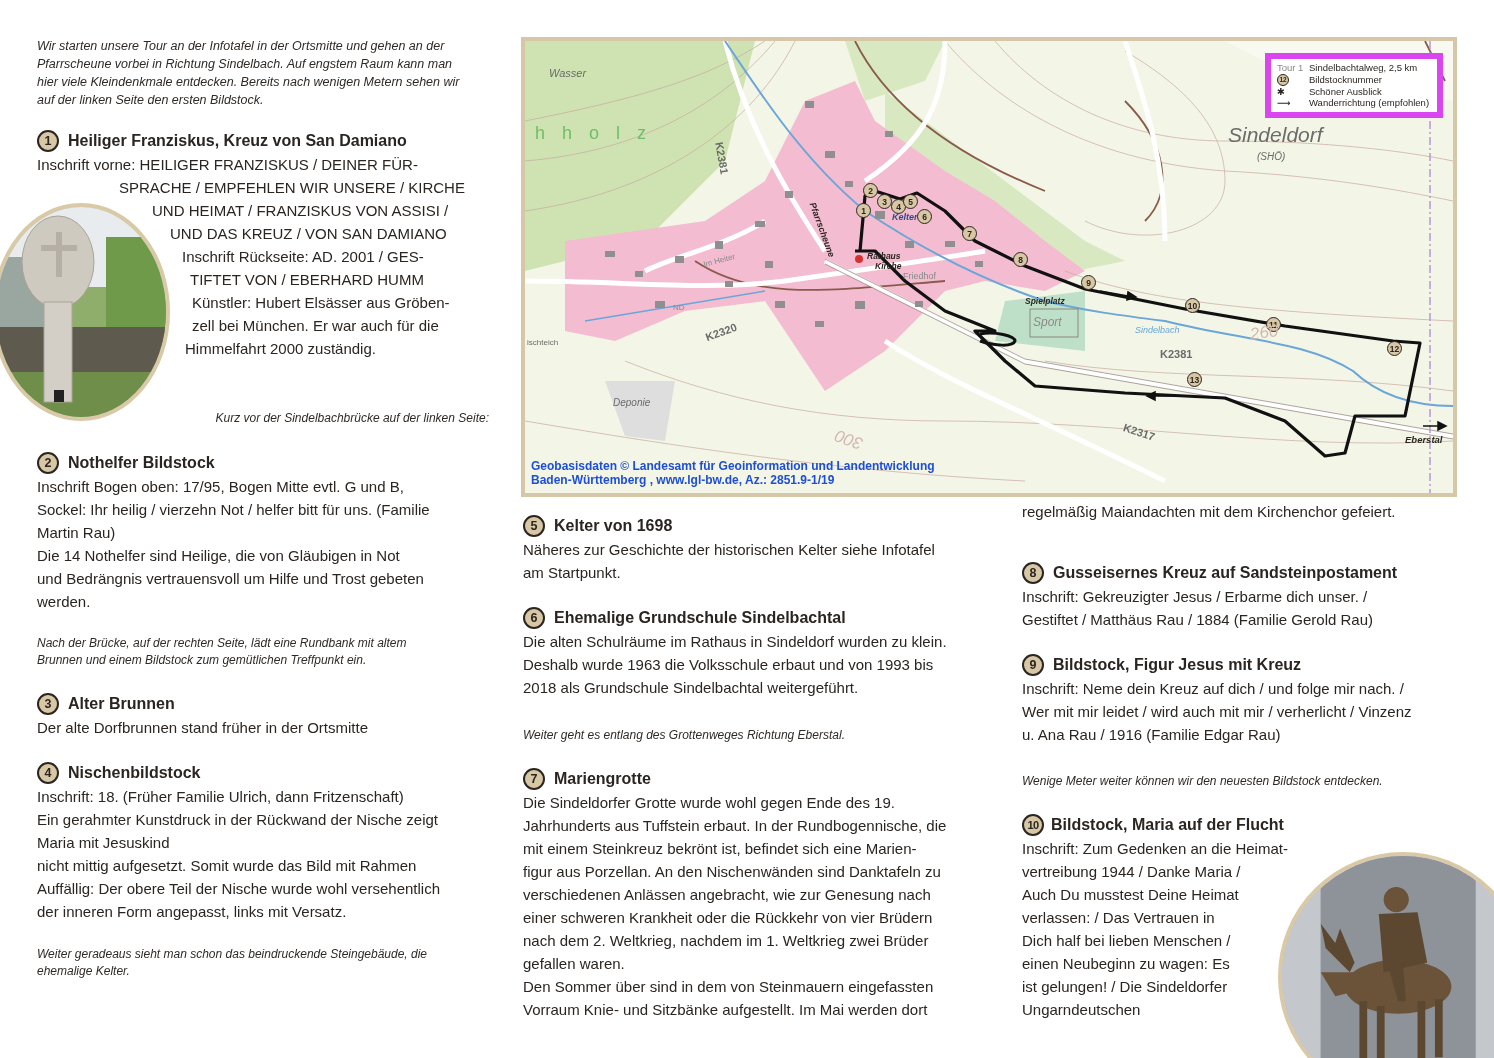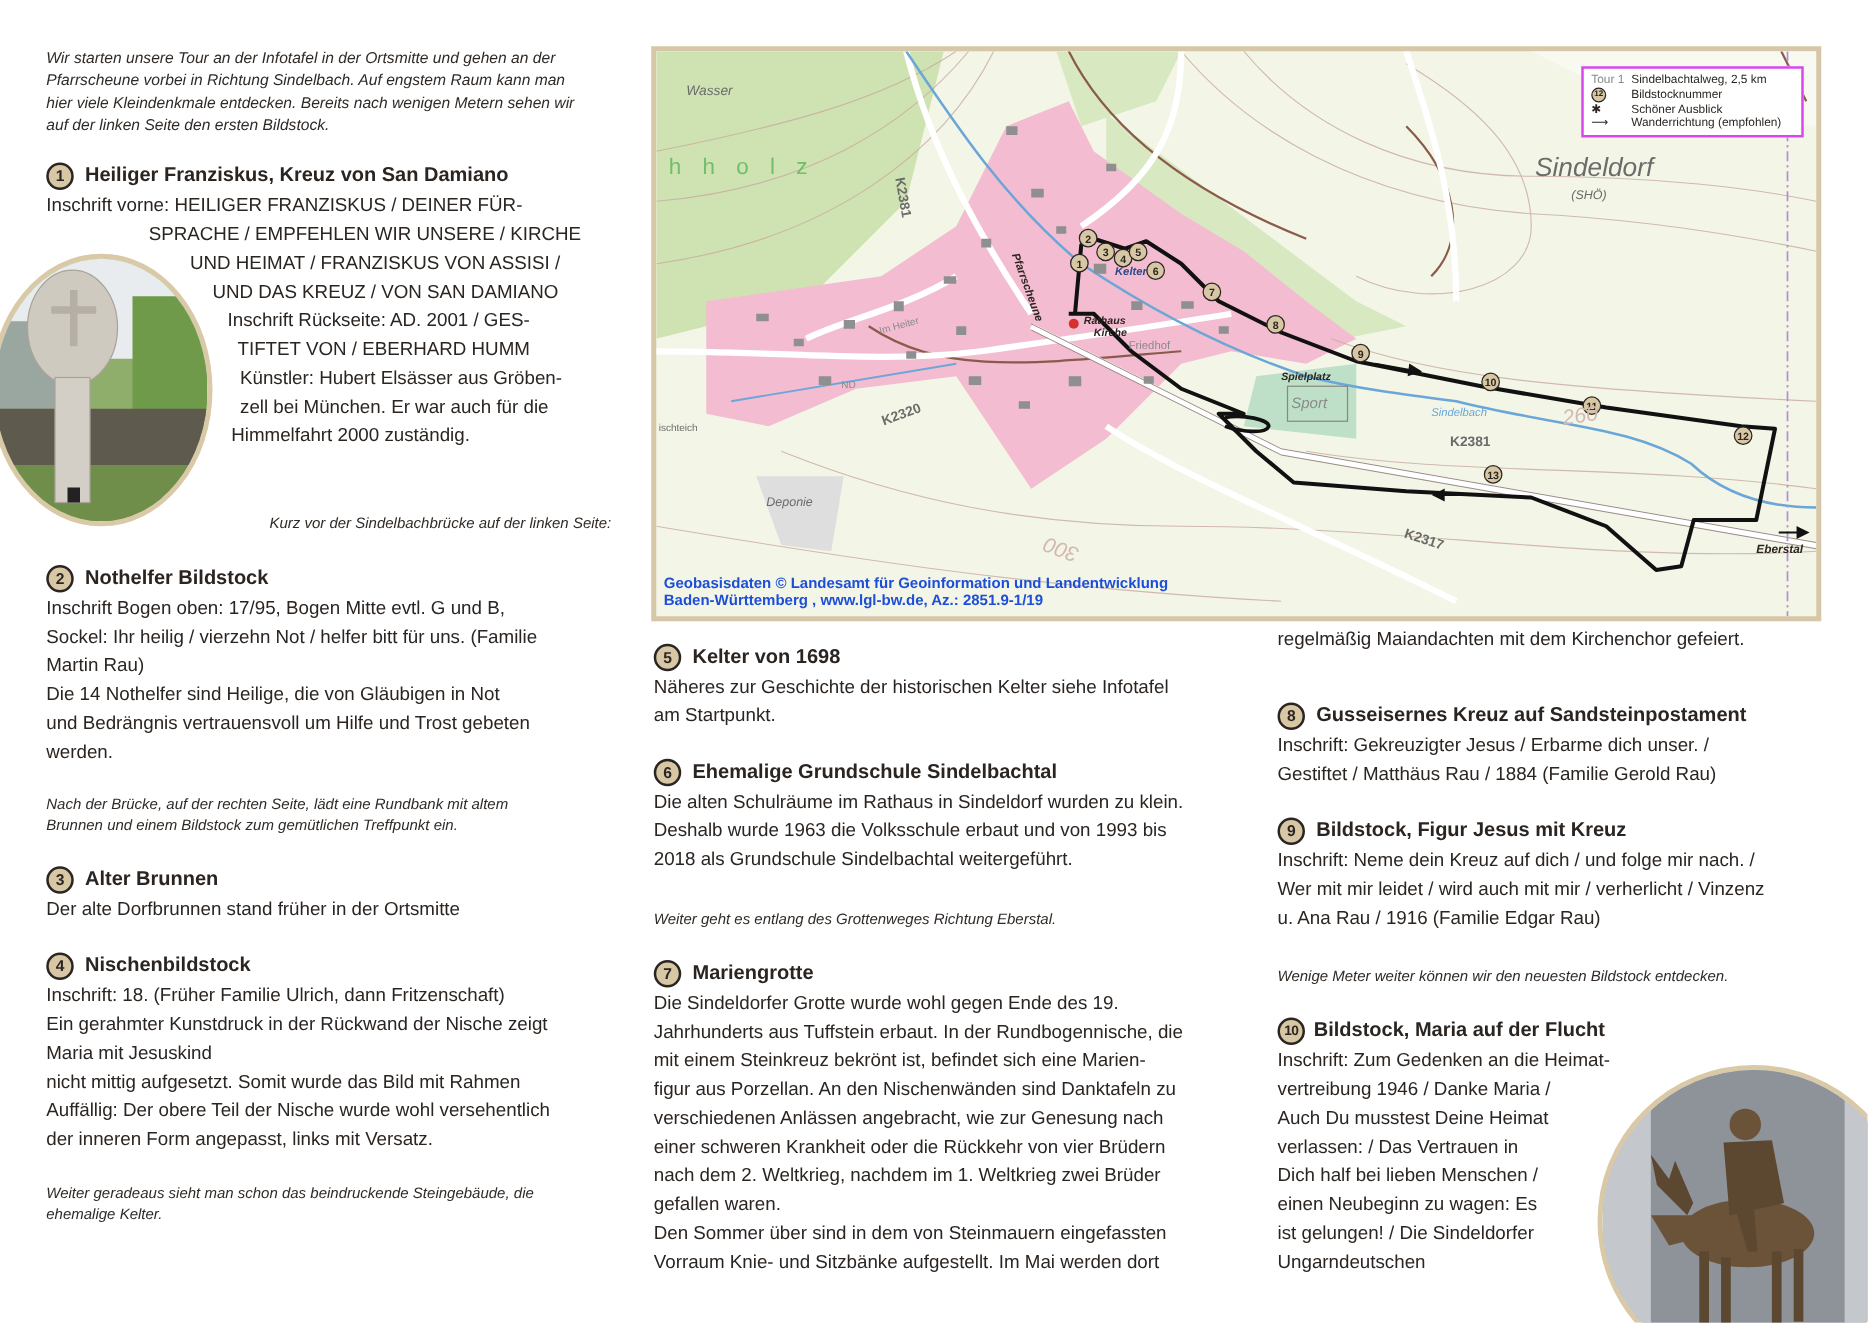--- a/index.html
+++ b/index.html
@@ -11,21 +11,21 @@
   .sec-head { display: flex; align-items: center; gap: 9px; font-weight: bold; font-size: 16px; line-height: 22px; margin-bottom: 1px; }
   .num { display: inline-flex; align-items: center; justify-content: center; width: 22px; height: 22px; border-radius: 50%;
          background: #d8c7a4; border: 2px solid #2b2521; font-size: 12.5px; font-weight: bold; color: #2b2521; flex: none; }
   .num.two { font-size: 11px; letter-spacing: -0.5px; }
   .body-text { font-size: 15px; line-height: 23px; color: #2b2521; }
   .line { display: block; white-space: nowrap; }
   
   .photo-round { position: absolute; border-radius: 50%; border: 4px solid #d9c9a6; overflow: hidden; }
   
   .map-frame { position: absolute; left: 521px; top: 37px; width: 936px; height: 460px; border: 4px solid #d5c7a8; background: #f3f6e6; overflow: hidden; }
-  .legend { position: absolute; right: 10px; top: 12px; width: 178px; background: #ffffff; border: 2px solid #d946ef; padding: 3px 6px; font-size: 9.5px; line-height: 11.5px; color: #2b2521; }
+  .legend { position: absolute; right: 10px; top: 12px; width: 178px; background: #ffffff; border: 6px solid #d946ef; padding: 3px 6px; font-size: 9.5px; line-height: 11.5px; color: #2b2521; }
   .legend .row { display: flex; align-items: center; gap: 6px; white-space: nowrap; }
   .legend .lk { width: 26px; text-align: left; color: #8a8a8a; flex: none; display:flex; align-items:center; }
   .map-label { position: absolute; white-space: nowrap; }
   .credit { position: absolute; left: 6px; bottom: 6px; font-size: 12px; line-height: 14px; font-weight: bold; color: #1d4ed8; }
   .mnum { position: absolute; width: 15px; height: 15px; border-radius: 50%; background: #d8c7a4; border: 1.5px solid #2b2521;
           font-size: 8.5px; font-weight: bold; display: flex; align-items: center; justify-content: center; color: #2b2521; }
 </style>
 </head>
 <body>
 
@@ -233,21 +233,21 @@
   <span class="map-label" style="left:200px;top:100px;font-size:11px;font-weight:bold;color:#6b6b6b;transform:rotate(80deg);transform-origin:left top;">K2381</span>
   <span class="map-label" style="left:635px;top:307px;font-size:11px;font-weight:bold;color:#6b6b6b;">K2381</span>
   <span class="map-label" style="left:180px;top:285px;font-size:11px;font-weight:bold;color:#6b6b6b;transform:rotate(-20deg);">K2320</span>
   <span class="map-label" style="left:598px;top:385px;font-size:11px;font-weight:bold;color:#6b6b6b;transform:rotate(18deg);">K2317</span>
   <span class="map-label" style="left:342px;top:210px;font-size:8.5px;font-weight:bold;font-style:italic;color:#2b2521;">Rathaus</span>
   <span class="map-label" style="left:350px;top:220px;font-size:8.5px;font-weight:bold;font-style:italic;color:#2b2521;">Kirche</span>
   <span class="map-label" style="left:292px;top:160px;font-size:9px;font-weight:bold;font-style:italic;color:#2b2521;transform:rotate(70deg);transform-origin:left top;">Pfarrscheune</span>
   <span class="map-label" style="left:367px;top:171px;font-size:9px;font-weight:bold;font-style:italic;color:#2f4a8a;">Kelter</span>
   <span class="map-label" style="left:500px;top:255px;font-size:8.5px;font-weight:bold;font-style:italic;color:#2b2521;">Spielplatz</span>
   <span class="map-label" style="left:508px;top:274px;font-size:12px;font-style:italic;color:#8a8a8a;">Sport</span>
-  <span class="map-label" style="left:610px;top:284px;font-size:9px;font-style:italic;color:#6aa6d8;margin-left:10px;">Sindelbach</span>
+  <span class="map-label" style="left:610px;top:284px;font-size:9px;font-style:italic;color:#6aa6d8;">Sindelbach</span>
   <span class="map-label" style="left:88px;top:356px;font-size:10px;font-style:italic;color:#6b6b6b;">Deponie</span>
   <span class="map-label" style="left:880px;top:393px;font-size:9.5px;font-weight:bold;font-style:italic;color:#2b2521;">Eberstal</span>
   <span class="map-label" style="left:378px;top:230px;font-size:9px;color:#8a8a8a;">Friedhof</span>
   <span class="map-label" style="left:725px;top:282px;font-size:17px;font-style:italic;color:#d2b8b0;transform:rotate(-8deg);">260</span>
   <span class="map-label" style="left:310px;top:388px;font-size:17px;font-style:italic;color:#d2b8b0;transform:rotate(200deg);">300</span>
   <span class="map-label" style="left:178px;top:215px;font-size:8px;color:#8a8a8a;transform:rotate(-15deg);">Im Heiter</span>
   <span class="map-label" style="left:148px;top:262px;font-size:8px;color:#8a8a8a;">ND</span>
   <span class="map-label" style="left:2px;top:297px;font-size:8px;color:#6b6b6b;">ischteich</span>
 
   <div class="legend">
@@ -346,21 +346,21 @@
 </div>
 <div class="col italic-note" style="left:1022px; top:773px; width:460px;">Wenige Meter weiter können wir den neuesten Bildstock entdecken.</div>
 
 <div class="col" style="left:1022px; top:814px; width:300px;">
   <div class="sec-head" style="gap:7px;">
     <span class="num two">10</span>
     <span>Bildstock, Maria auf der Flucht</span>
   </div>
   <div class="body-text">
     <span class="line">Inschrift: Zum Gedenken an die Heimat-</span>
-    <span class="line">vertreibung 1946 / Danke Maria /</span>
+    <span class="line">vertreibung 1944 / Danke Maria /</span>
     <span class="line">Auch Du musstest Deine Heimat</span>
     <span class="line">verlassen: / Das Vertrauen in</span>
     <span class="line">Dich half bei lieben Menschen /</span>
     <span class="line">einen Neubeginn zu wagen: Es</span>
     <span class="line">ist gelungen! / Die Sindeldorfer</span>
     <span class="line">Ungarndeutschen</span>
   </div>
 </div>
 
 <div class="photo-round" style="left:1278px; top:852px; width:250px; height:250px;">

